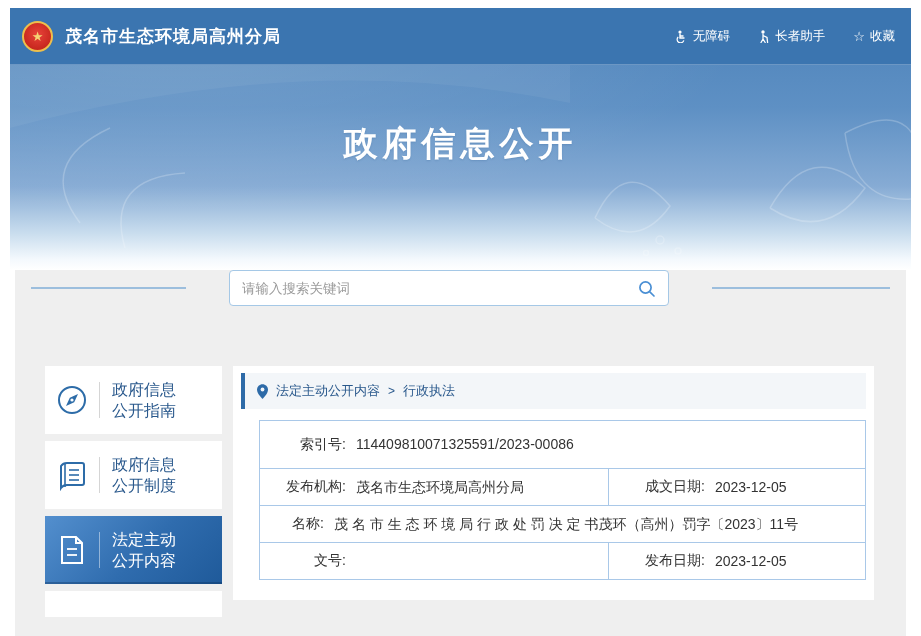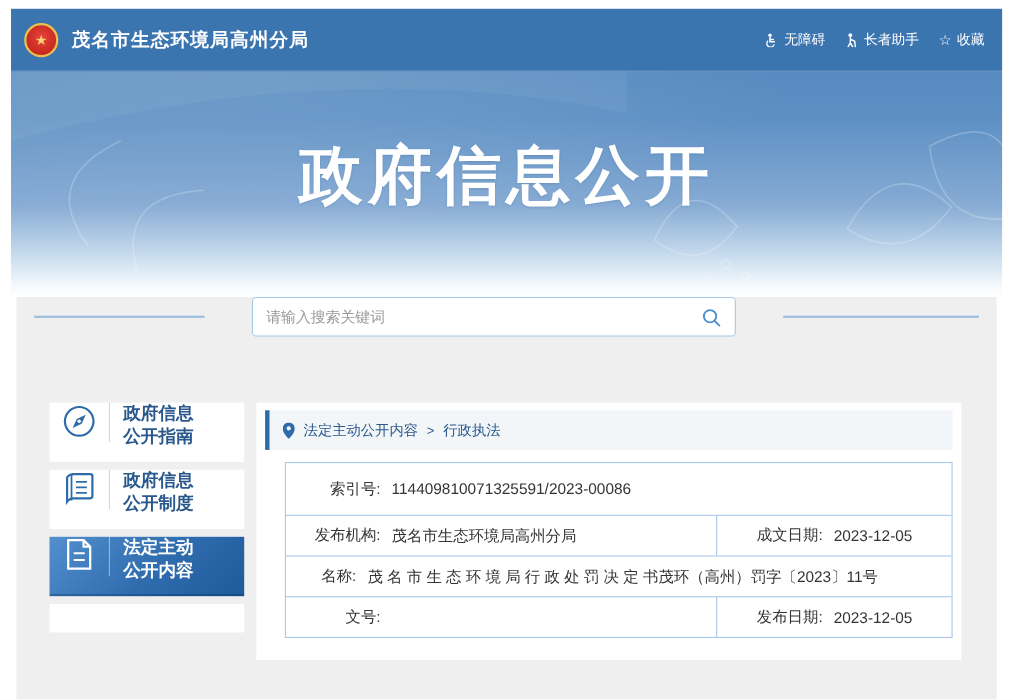--- a/index.html
+++ b/index.html
@@ -33,30 +33,30 @@
   }
   .brand { display: flex; align-items: center; gap: 12px; }
   .emblem {
     width: 31px; height: 31px; border-radius: 50%;
     background: radial-gradient(circle at 50% 42%, #e8433a 0%, #c8281f 70%);
     border: 2px solid #edbf4c;
     display: flex; align-items: center; justify-content: center;
     color: #f5d374; font-size: 13px; line-height: 1;
   }
   .site-title { color: #ffffff; font-size: 17px; font-weight: 700; letter-spacing: 1px; cursor: pointer; }
-  .topbar-links { display: flex; align-items: center; gap: 18px; }
+  .topbar-links { display: flex; align-items: center; gap: 28px; }
   .toplink { display: flex; align-items: center; gap: 5px; color: #ffffff; font-size: 12.5px; cursor: pointer; text-decoration: none; }
   .toplink svg { display: block; }
   .star-glyph { font-size: 13px; line-height: 1; }
 
   .banner-title {
     position: relative;
     margin-top: 56px;
     text-align: center;
-    color: #ffffff; font-size: 58px; font-weight: 700; letter-spacing: 5px;
+    color: #ffffff; font-size: 34px; font-weight: 700; letter-spacing: 5px;
     text-shadow: 0 1px 2px rgba(30,70,120,0.18);
   }
 
   
   .main-panel {
     position: absolute; left: 15px; right: 15px; top: 270px; bottom: 0;
     background: #efefef;
     overflow: hidden;
   }
 
@@ -88,25 +88,24 @@
   
   .content-row {
     margin-top: 60px;
     padding: 0 32px 0 30px;
     display: flex; gap: 11px; align-items: flex-start;
   }
 
   
   .sidebar { width: 177px; flex-shrink: 0; }
   .side-item {
-    height: 54px; margin-bottom: 7px;
+    height: 68px; margin-bottom: 7px;
     background: #ffffff;
-    display: flex; align-items: flex-start;
+    display: flex; align-items: center;
     cursor: pointer;
-    font-weight: bold;
   }
   .side-icon { width: 54px; display: flex; align-items: center; justify-content: center; color: #2d6ca8; }
   .side-sep { width: 1px; height: 36px; background: #d5d5d5; flex-shrink: 0; }
   .side-label { padding-left: 12px; font-size: 16px; line-height: 1.32; color: #29588c; }
   .side-item.active {
     background: linear-gradient(135deg, #538fce 0%, #2f6cae 55%, #1f5a9a 100%);
     box-shadow: inset 0 -2px 0 rgba(10,45,90,0.35);
   }
   .side-item.active .side-icon { color: #ffffff; }
   .side-item.active .side-sep { background: rgba(255,255,255,0.45); }
@@ -128,21 +127,21 @@
   .breadcrumb-bar .pin { display: flex; align-items: center; color: #2e6ba8; }
   .crumb-link { cursor: pointer; }
   .crumb-sep { font-size: 12px; }
 
   
   .meta-table {
     margin: 11px 0 0 18px;
     border: 1px solid #a9c8e8;
     font-size: 14px; color: #333;
   }
-  .mrow { display: flex; align-items: stretch; gap: 43px; }
+  .mrow { display: flex; align-items: stretch; }
   .mrow + .mrow { border-top: 1px solid #a9c8e8; }
   .mcell { display: flex; align-items: center; padding: 5px 8px; min-height: 36px; }
   .mrow.first .mcell { min-height: 47px; }
   .mcell.left { width: 57.5%; }
   .mcell.right { flex: 1; border-left: 1px solid #a9c8e8; }
   .mcell.full { width: 100%; }
   .mlabel { min-width: 78px; text-align: right; margin-right: 10px; flex-shrink: 0; }
   .mcell.right .mlabel { min-width: 88px; }
   .mcell.full .mlabel { min-width: 56px; }
   .mvalue { line-height: 1.45; }

